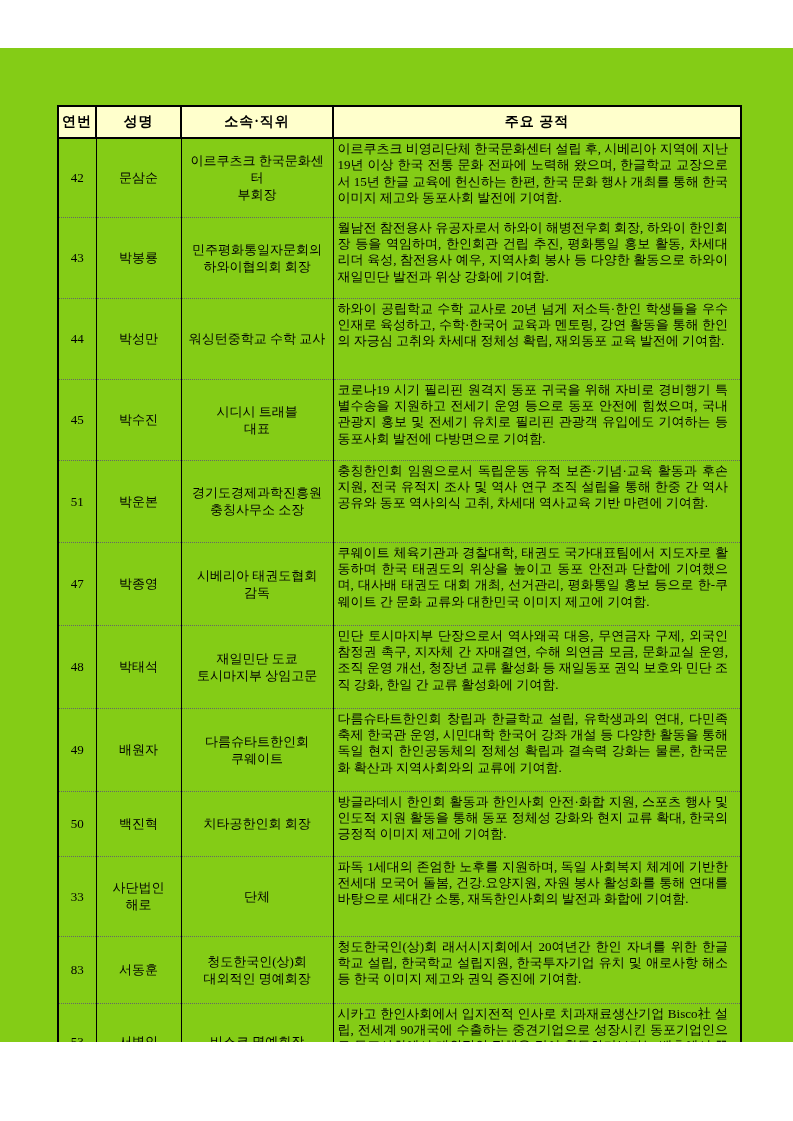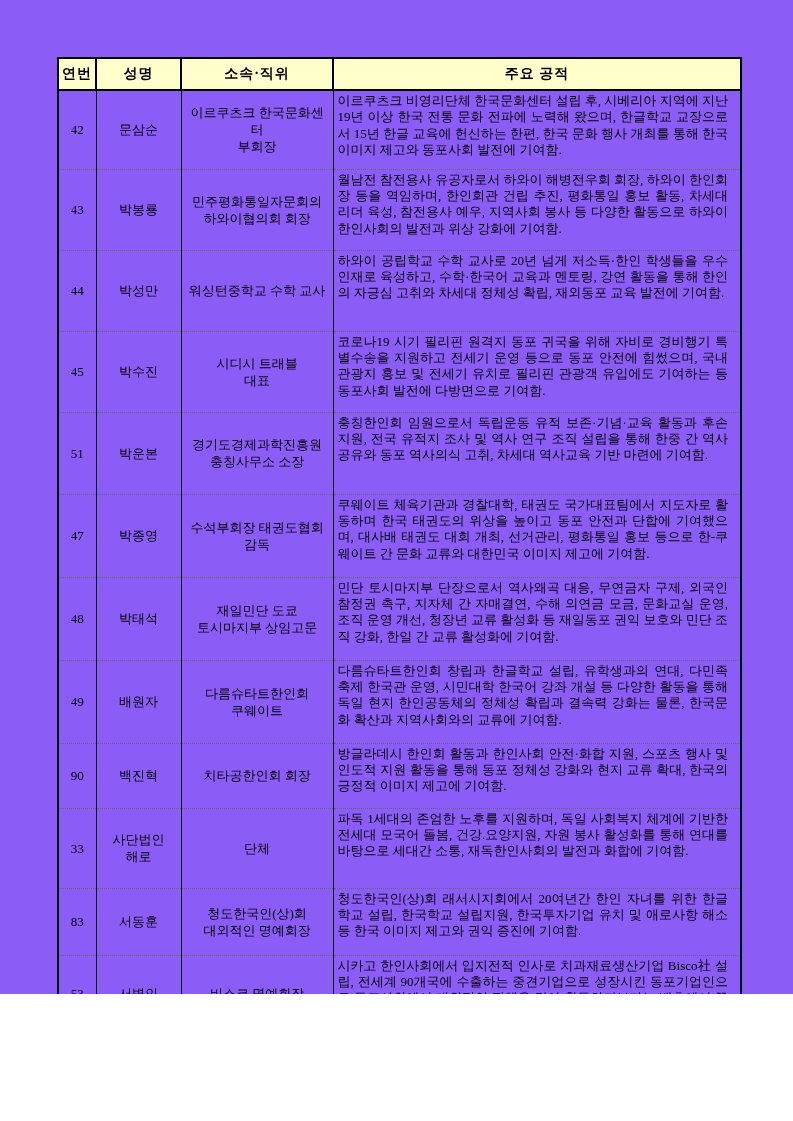--- a/index.html
+++ b/index.html
@@ -5,22 +5,23 @@
   html, body { margin: 0; padding: 0; }
   body {
     width: 793px; height: 1121px;
     background: #ffffff;
     font-family: "Liberation Serif", "DejaVu Serif", serif;
     color: #000;
   }
   .page {
     position: relative;
     width: 793px; height: 994px;
-    background: #8b5cf6;
+    background: #84cc16;
     overflow: hidden;
+    margin-top: 48px;
   }
   table.award-table {
     position: absolute;
     left: 57px; top: 57px;
     width: 683px;
     border-collapse: collapse;
     table-layout: fixed;
     border: 2px solid #000;
     border-bottom: none;
   }
@@ -96,21 +97,21 @@
         <td class="c-name">문삼순</td>
         <td class="c-affil">이르쿠츠크 한국문화센터
 부회장</td>
         <td class="c-achv">이르쿠츠크 비영리단체 한국문화센터 설립 후, 시베리아 지역에 지난 19년 이상 한국 전통 문화 전파에 노력해 왔으며, 한글학교 교장으로서 15년 한글 교육에 헌신하는 한편, 한국 문화 행사 개최를 통해 한국 이미지 제고와 동포사회 발전에 기여함.</td>
       </tr>
       <tr style="height:81px">
         <td class="c-no">43</td>
         <td class="c-name">박봉룡</td>
         <td class="c-affil">민주평화통일자문회의
 하와이협의회 회장</td>
-        <td class="c-achv">월남전 참전용사 유공자로서 하와이 해병전우회 회장, 하와이 한인회장 등을 역임하며, 한인회관 건립 추진, 평화통일 홍보 활동, 차세대 리더 육성, 참전용사 예우, 지역사회 봉사 등 다양한 활동으로 하와이 한인사회의 발전과 위상 강화에 기여함.</td>
+        <td class="c-achv">월남전 참전용사 유공자로서 하와이 해병전우회 회장, 하와이 한인회장 등을 역임하며, 한인회관 건립 추진, 평화통일 홍보 활동, 차세대 리더 육성, 참전용사 예우, 지역사회 봉사 등 다양한 활동으로 하와이 재일민단 발전과 위상 강화에 기여함.</td>
       </tr>
       <tr style="height:81px">
         <td class="c-no">44</td>
         <td class="c-name">박성만</td>
         <td class="c-affil">워싱턴중학교 수학 교사</td>
         <td class="c-achv">하와이 공립학교 수학 교사로 20년 넘게 저소득·한인 학생들을 우수 인재로 육성하고, 수학·한국어 교육과 멘토링, 강연 활동을 통해 한인의 자긍심 고취와 차세대 정체성 확립, 재외동포 교육 발전에 기여함.</td>
       </tr>
       <tr style="height:81px">
         <td class="c-no">45</td>
         <td class="c-name">박수진</td>
@@ -121,40 +122,40 @@
       <tr style="height:82px">
         <td class="c-no">51</td>
         <td class="c-name">박운본</td>
         <td class="c-affil">경기도경제과학진흥원
 충칭사무소 소장</td>
         <td class="c-achv">충칭한인회 임원으로서 독립운동 유적 보존·기념·교육 활동과 후손 지원, 전국 유적지 조사 및 역사 연구 조직 설립을 통해 한중 간 역사 공유와 동포 역사의식 고취, 차세대 역사교육 기반 마련에 기여함.</td>
       </tr>
       <tr style="height:83px">
         <td class="c-no">47</td>
         <td class="c-name">박종영</td>
-        <td class="c-affil">수석부회장 태권도협회
+        <td class="c-affil">시베리아 태권도협회
 감독</td>
         <td class="c-achv">쿠웨이트 체육기관과 경찰대학, 태권도 국가대표팀에서 지도자로 활동하며 한국 태권도의 위상을 높이고 동포 안전과 단합에 기여했으며, 대사배 태권도 대회 개최, 선거관리, 평화통일 홍보 등으로 한-쿠웨이트 간 문화 교류와 대한민국 이미지 제고에 기여함.</td>
       </tr>
       <tr style="height:83px">
         <td class="c-no">48</td>
         <td class="c-name">박태석</td>
         <td class="c-affil">재일민단 도쿄
 토시마지부 상임고문</td>
         <td class="c-achv">민단 토시마지부 단장으로서 역사왜곡 대응, 무연금자 구제, 외국인 참정권 촉구, 지자체 간 자매결연, 수해 의연금 모금, 문화교실 운영, 조직 운영 개선, 청장년 교류 활성화 등 재일동포 권익 보호와 민단 조직 강화, 한일 간 교류 활성화에 기여함.</td>
       </tr>
       <tr style="height:83px">
         <td class="c-no">49</td>
         <td class="c-name">배원자</td>
         <td class="c-affil">다름슈타트한인회
 쿠웨이트</td>
         <td class="c-achv">다름슈타트한인회 창립과 한글학교 설립, 유학생과의 연대, 다민족 축제 한국관 운영, 시민대학 한국어 강좌 개설 등 다양한 활동을 통해 독일 현지 한인공동체의 정체성 확립과 결속력 강화는 물론, 한국문화 확산과 지역사회와의 교류에 기여함.</td>
       </tr>
       <tr style="height:65px">
-        <td class="c-no">90</td>
+        <td class="c-no">50</td>
         <td class="c-name">백진혁</td>
         <td class="c-affil">치타공한인회 회장</td>
         <td class="c-achv">방글라데시 한인회 활동과 한인사회 안전·화합 지원, 스포츠 행사 및 인도적 지원 활동을 통해 동포 정체성 강화와 현지 교류 확대, 한국의 긍정적 이미지 제고에 기여함.</td>
       </tr>
       <tr style="height:80px">
         <td class="c-no">33</td>
         <td class="c-name">사단법인
 해로</td>
         <td class="c-affil">단체</td>
         <td class="c-achv">파독 1세대의 존엄한 노후를 지원하며, 독일 사회복지 체계에 기반한 전세대 모국어 돌봄, 건강.요양지원, 자원 봉사 활성화를 통해 연대를 바탕으로 세대간 소통, 재독한인사회의 발전과 화합에 기여함.</td>

